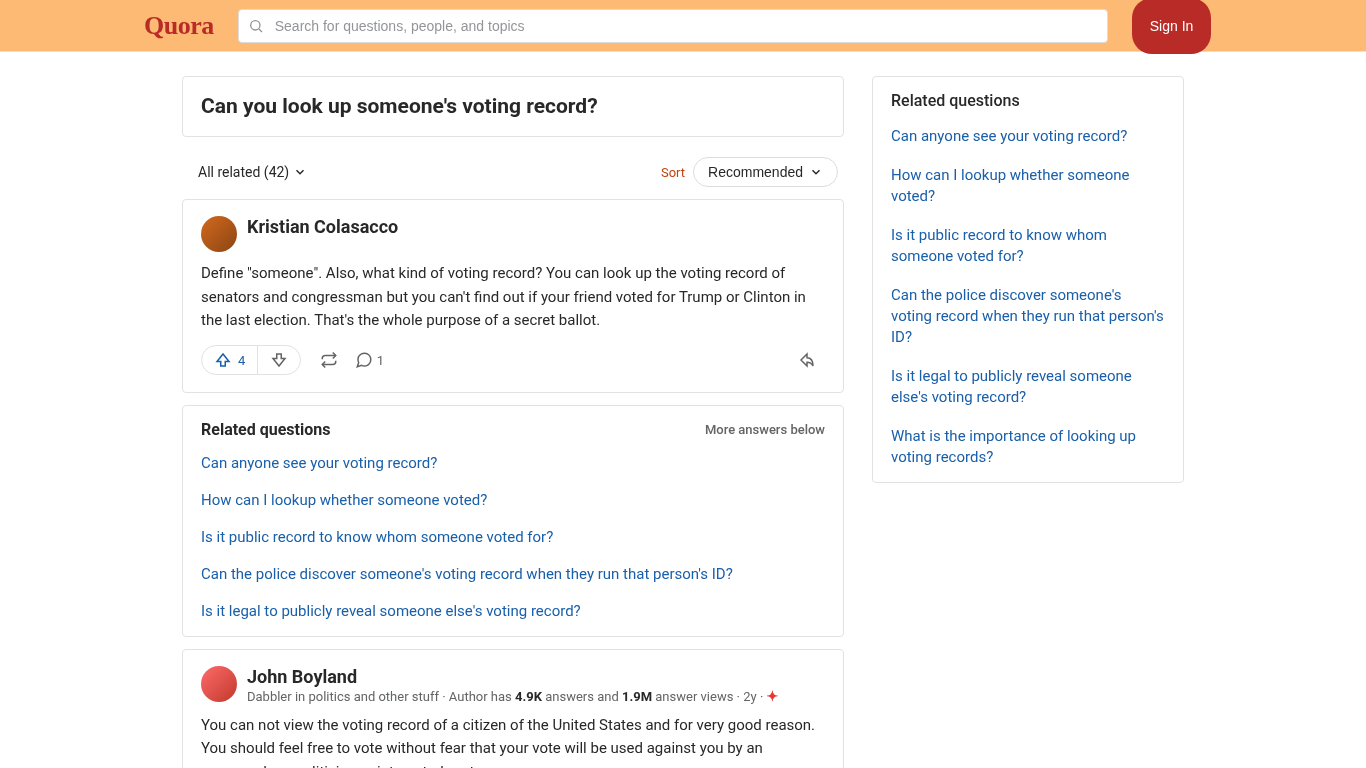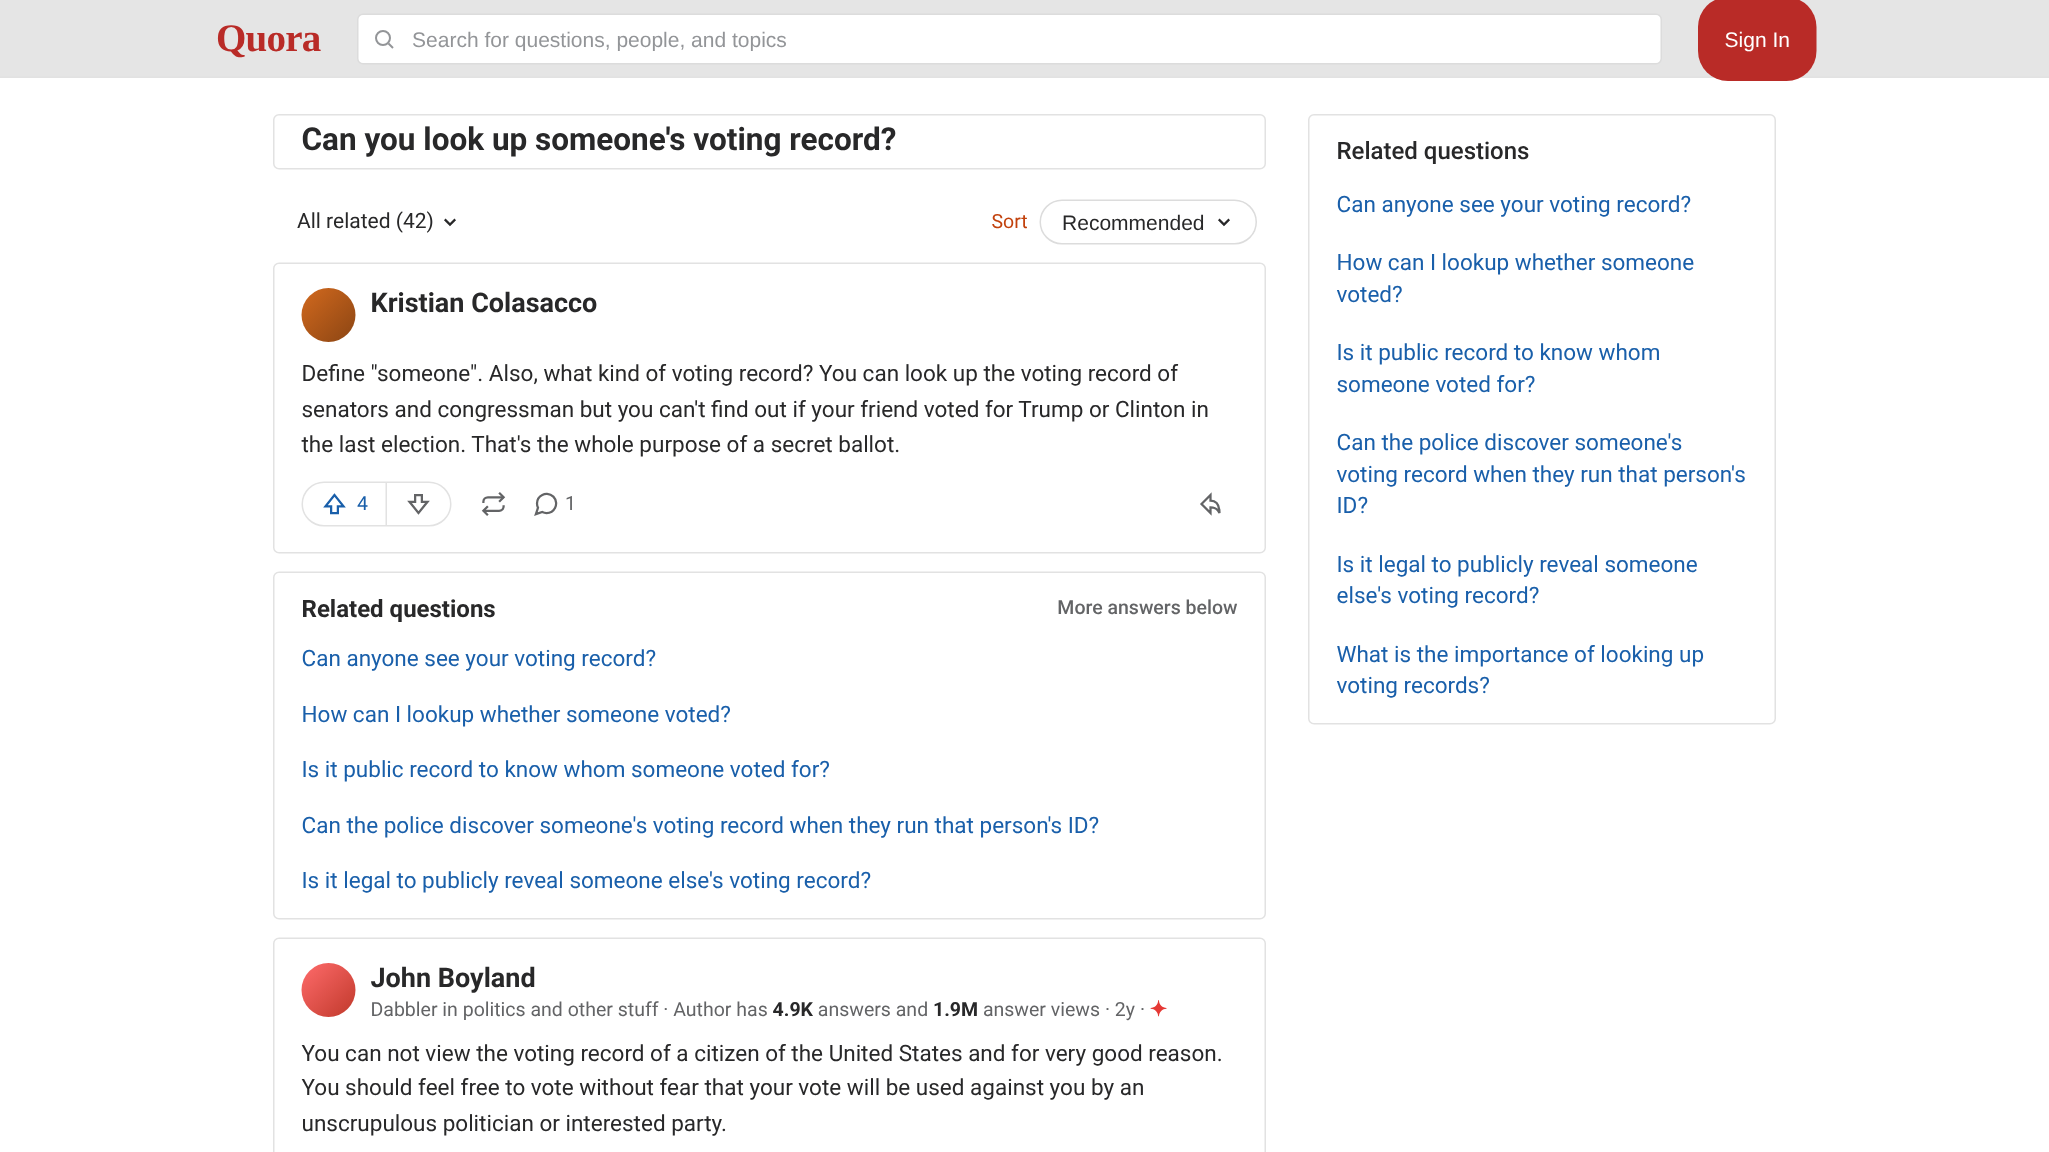--- a/index.html
+++ b/index.html
@@ -9,21 +9,21 @@
   color: #282829;
   font-size: 15px;
 }
 .header {
   height: 52px;
   border-bottom: 1px solid #e2e2e2;
   display: flex;
   align-items: center;
   padding: 0 24px;
   gap: 24px;
-  background: #e5e5e5;
+  background: #fdba74;
 }
 .logo {
   font-family: Georgia, 'Times New Roman', serif;
   font-weight: bold;
   font-size: 26px;
   color: #b92b27;
   letter-spacing: -0.5px;
   padding-left: 120px;
 }
 .search-wrap {
@@ -70,21 +70,21 @@
   align-items: flex-start;
 }
 .main-col { flex: 1; min-width: 0; }
 .side-col { width: 312px; flex-shrink: 0; }
 .card {
   background: #fff;
   border: 1px solid #e2e2e2;
   border-radius: 4px;
   margin-bottom: 12px;
 }
-.question-card { padding: 4px 18px; }
+.question-card { padding: 16px 18px; }
 .question-title {
   font-size: 21px;
   font-weight: 700;
   color: #282829;
   line-height: 1.3;
 }
 .filter-bar {
   display: flex;
   align-items: center;
   justify-content: space-between;

